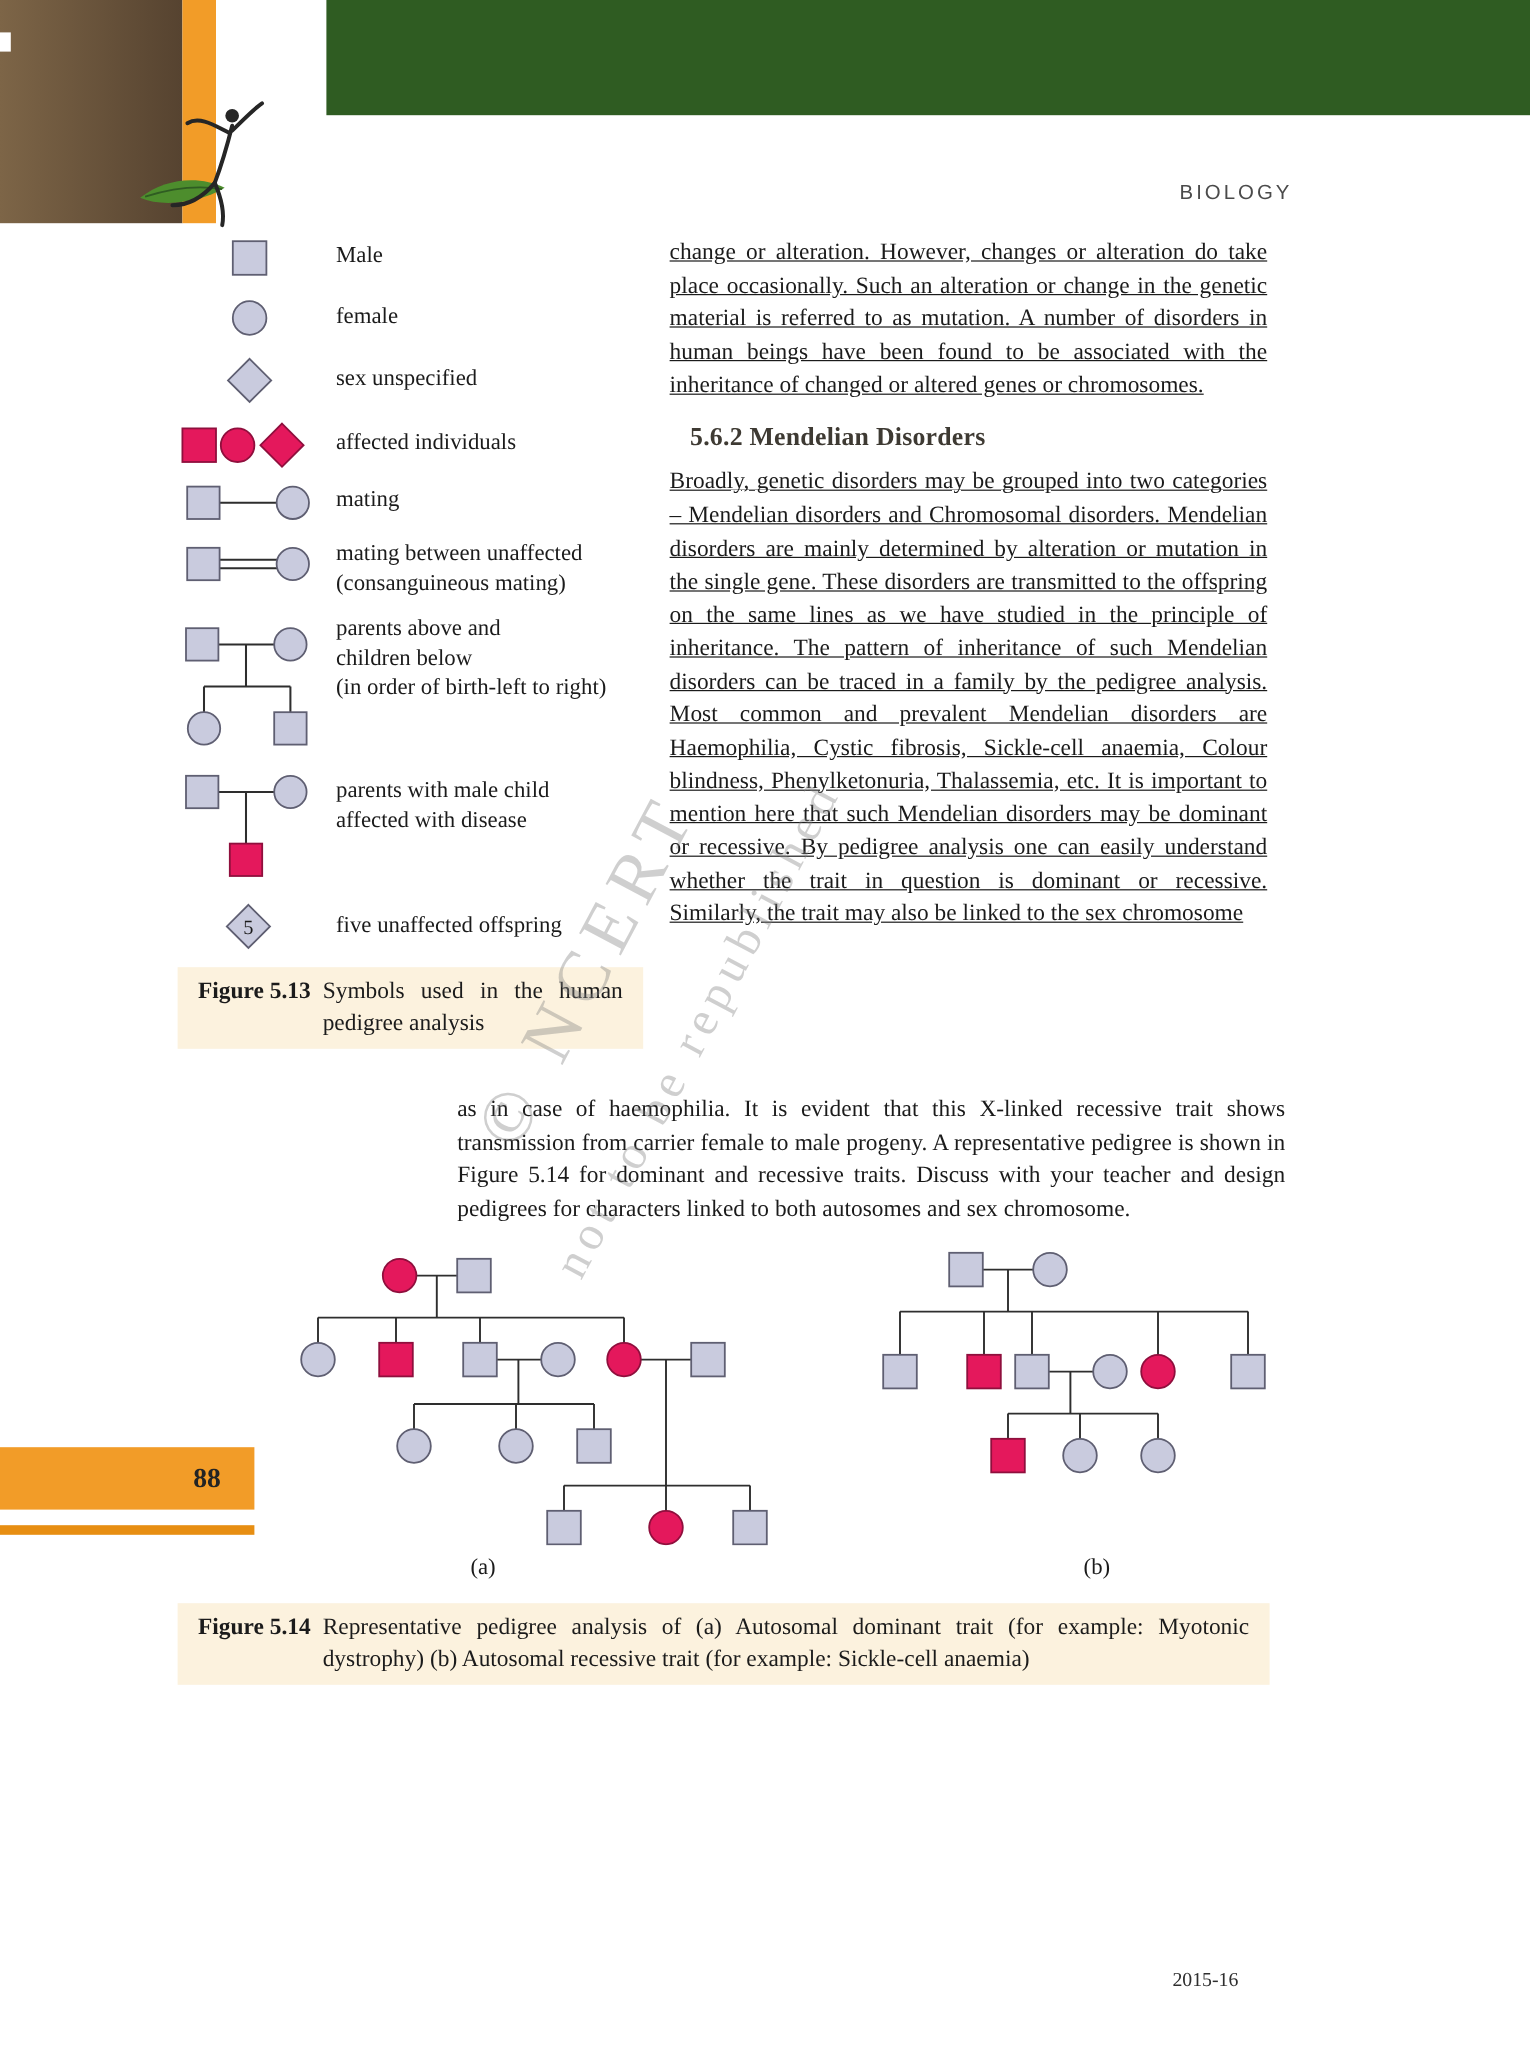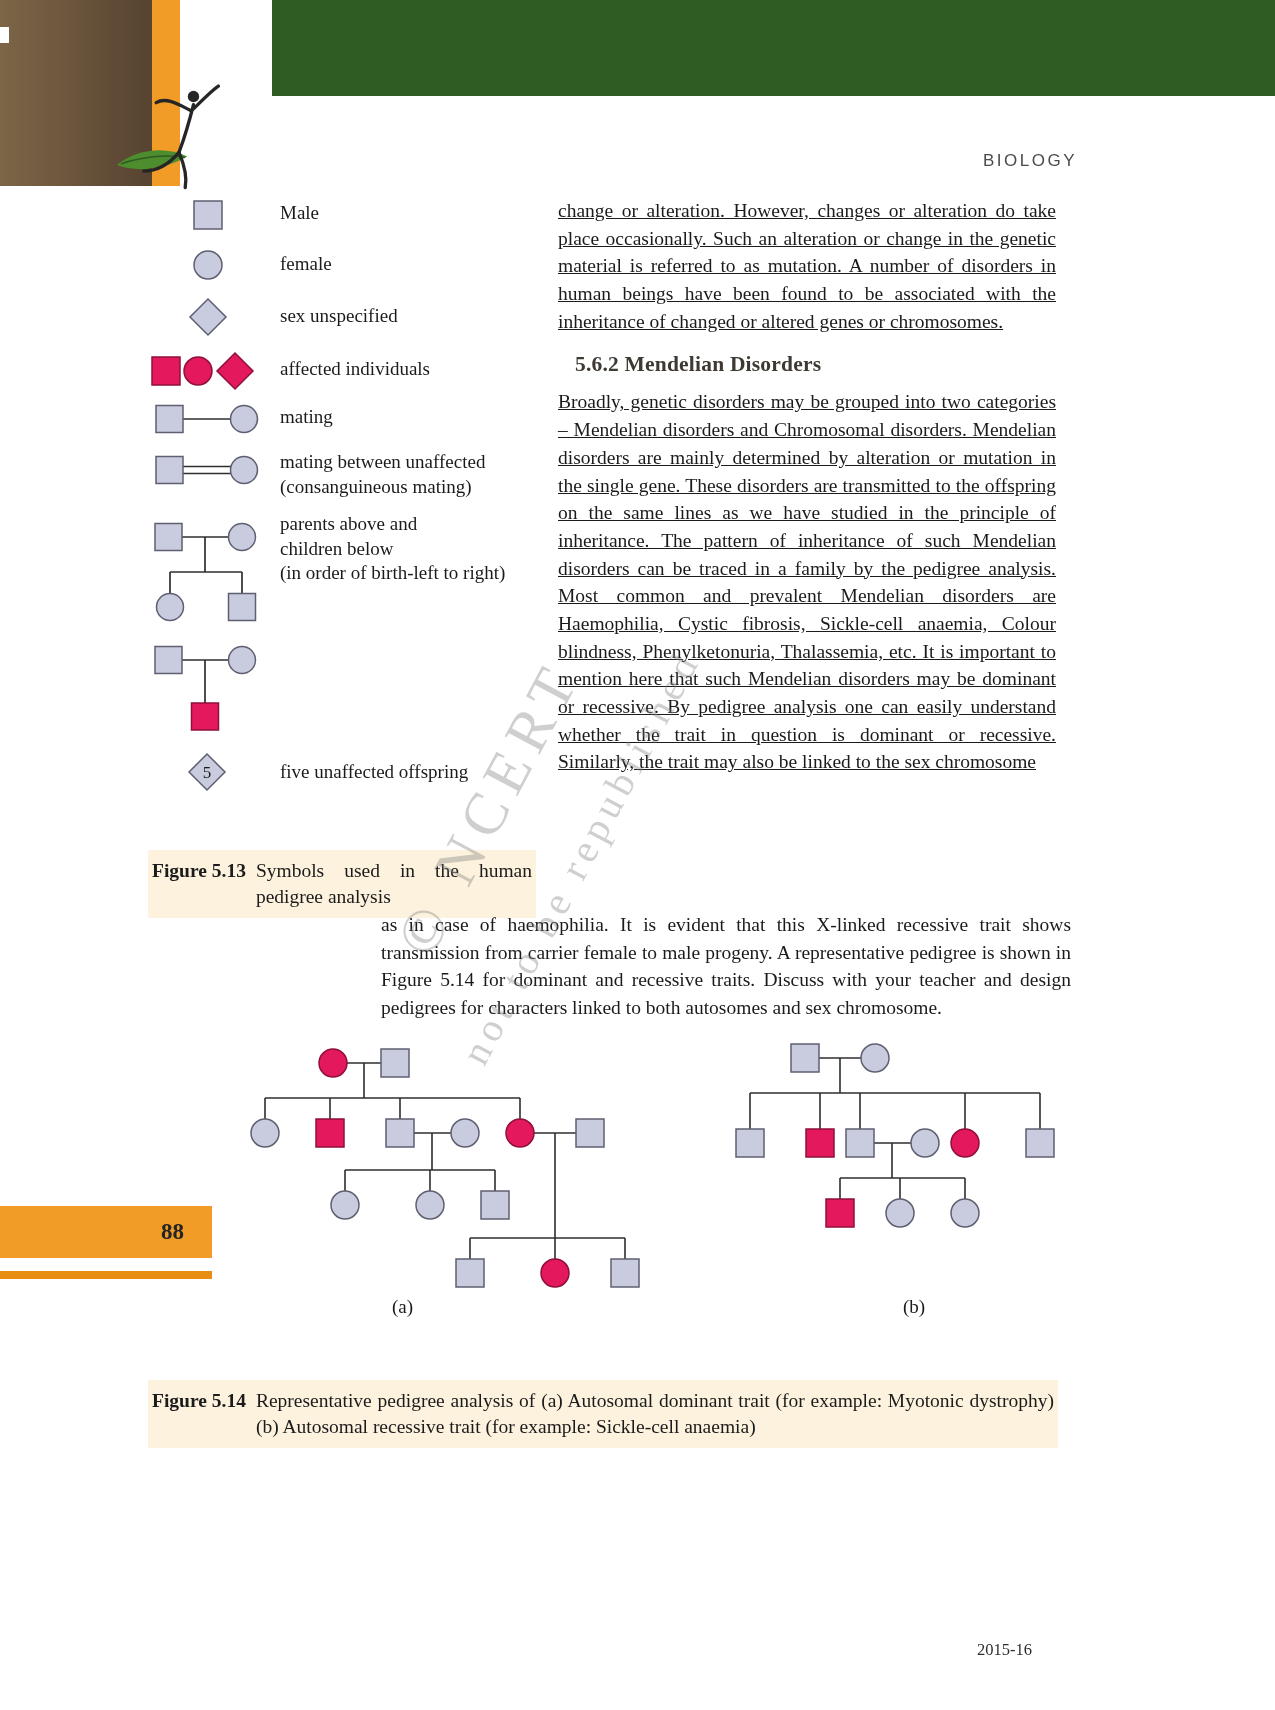--- a/index.html
+++ b/index.html
@@ -29,21 +29,21 @@
   
   .legend-label{position:absolute;left:280px;font-size:19px;line-height:1.3;
     white-space:pre-line;color:#1b1b1b;}
   .sym-shape{fill:var(--unaffected);stroke:#5f5f72;stroke-width:1.5;}
   .sym-aff{fill:var(--affected);stroke:#8f0f3d;stroke-width:1.5;}
   .sym-line{stroke:#2e2e2e;stroke-width:1.7;}
   .sym-text{font-size:17px;text-anchor:middle;fill:#1b1b1b;font-family:"Liberation Serif",serif;}
 
   
   .fig-caption{display:flex;align-items:flex-start;background:var(--cream);
-    padding:8px 4px;font-size:19.5px;line-height:1.34;margin-top:44px;}
+    padding:8px 17px;font-size:19.5px;line-height:1.34;}
   .cap-label{font-weight:bold;white-space:nowrap;margin-right:10px;}
   .cap-text{text-align:justify;}
   .fig13{left:148px;top:806px;width:388px;}
   .fig14{left:148px;top:1336px;width:910px;}
 
   
   .right-col{left:558px;top:197px;width:498px;}
   .body-p{margin:0;font-size:19.5px;line-height:1.42;text-align:justify;text-decoration:underline;}
   .section-h{margin:17px 0 11px 17px;font-size:21.5px;font-weight:bold;color:#3e3a33;letter-spacing:0.2px;}
   .full-p{left:368px;top:898px;width:690px;margin:13px;font-size:19.5px;line-height:1.42;text-align:justify;}
@@ -162,20 +162,22 @@
 
   <div class="abs" style="left:150px;top:643px">
     <svg width="118" height="92" viewBox="0 0 118 92">
       <line x1="31" y1="17" x2="79" y2="17" class="sym-line"></line>
       <line x1="55" y1="17" x2="55" y2="60" class="sym-line"></line>
       <rect x="5" y="3.5" width="27" height="27" class="sym-shape"></rect>
       <circle cx="92" cy="17" r="13.5" class="sym-shape"></circle>
       <rect x="41.5" y="60" width="27" height="27" class="sym-aff"></rect>
     </svg>
   </div>
+  <div class="legend-label" style="top:647px">parents with male child
+affected with disease</div>
 
   <div class="abs" style="left:186px;top:751px">
     <svg width="42" height="42" viewBox="0 0 42 42">
       <polygon points="21,3 39,21 21,39 3,21" class="sym-shape"></polygon>
       <text x="21" y="27" class="sym-text">5</text>
     </svg>
   </div>
   <div class="legend-label" style="top:760px">five unaffected offspring</div>
 
   <div class="abs fig-caption fig13">

